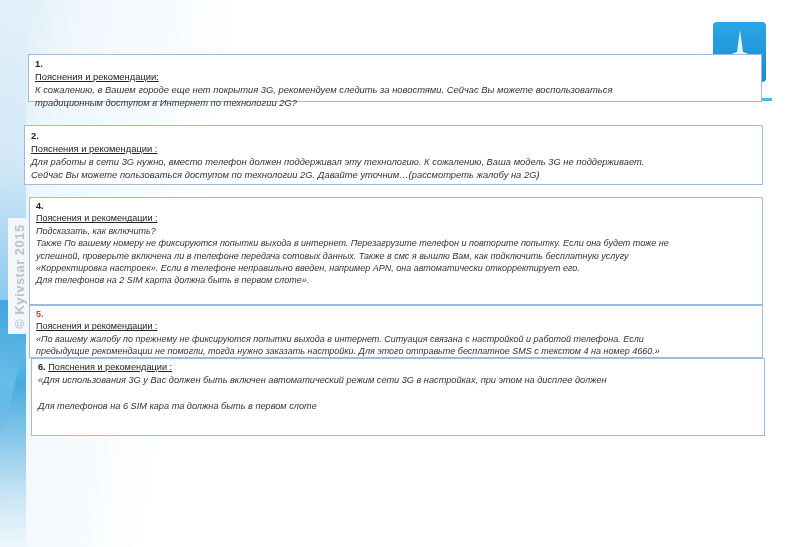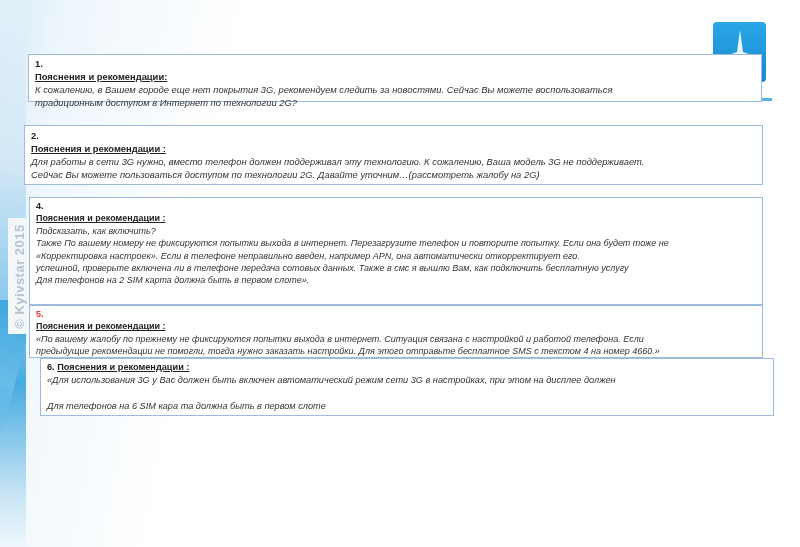--- a/index.html
+++ b/index.html
@@ -46,29 +46,29 @@
       position: absolute; left: 762px; top: 98px; width: 10px; height: 3px; background: #55b6e6;
     }
     .box {
       position: absolute; background: #ffffff;
       border: 1px solid #9dbbdb;
       padding: 2px 6px 2px 6px;
       font-size: 9.4px; line-height: 13px; color: #222;
     }
     .box .num { font-weight: bold; display: block; }
     .box .num.red { color: #e03a2f; }
-    .box .head { font-weight: bold; text-decoration: underline; display: block; }
+    .box .head { font-weight: normal; text-decoration: underline; display: block; }
     .box .body { font-style: italic; display: block; color: #333; }
     .box .body p { margin: 0; }
     .box .body .gap { height: 13px; }
     #b1 { left: 28px; top: 54px; width: 734px; height: 48px; }
     #b2 { left: 24px; top: 125px; width: 739px; height: 60px; padding-top: 3px; }
     #b4 { left: 29px; top: 197px; width: 734px; height: 108px; font-size: 9px; line-height: 12.4px; }
     #b5 { left: 29px; top: 305px; width: 734px; height: 53px; font-size: 9px; line-height: 12.4px; }
-    #b6 { left: 40px; top: 358px; width: 734px; height: 58px; font-size: 9.2px; line-height: 13px; }
+    #b6 { left: 31px; top: 358px; width: 734px; height: 78px; font-size: 9.2px; line-height: 13px; }
     #b6 .inline-head { display: block; }
     #b6 .inline-head .num { display: inline; }
   </style>
 </head>
 <body>
 
 <div class="bg"></div>
 <div class="left-stripe"></div>
 
 <div class="watermark">
@@ -101,22 +101,22 @@
     <p>Сейчас Вы можете пользоваться  доступом по технологии 2G. Давайте уточним…(рассмотреть жалобу на 2G)</p>
   </div>
 </div>
 
 <div class="box" id="b4">
   <span class="num">4.</span>
   <span class="head">Пояснения и рекомендации :</span>
   <div class="body">
     <p>Подсказать, как включить?</p>
     <p>Также По вашему номеру не фиксируются попытки выхода в интернет. Перезагрузите телефон и повторите  попытку. Если она будет тоже не</p>
+    <p>успешной, проверьте включена ли в телефоне передача сотовых данных. Также в смс я вышлю Вам, как подключить бесплатную услугу</p>
     <p>«Корректировка настроек». Если в телефоне неправильно введен, например APN, она автоматически откорректирует его.</p>
-    <p>успешной, проверьте включена ли в телефоне передача сотовых данных. Также в смс я вышлю Вам, как подключить бесплатную услугу</p>
     <p>Для телефонов на 2 SIM  карта должна быть в первом слоте».</p>
   </div>
 </div>
 
 <div class="box" id="b5">
   <span class="num red">5.</span>
   <span class="head">Пояснения и рекомендации :</span>
   <div class="body">
     <p>«По вашему жалобу по прежнему не фиксируются попытки выхода в интернет. Ситуация связана с настройкой и работой телефона. Если</p>
     <p>предыдущие рекомендации не помогли, тогда нужно заказать настройки. Для этого отправьте бесплатное SMS с текстом 4 на номер 4660.»</p>

